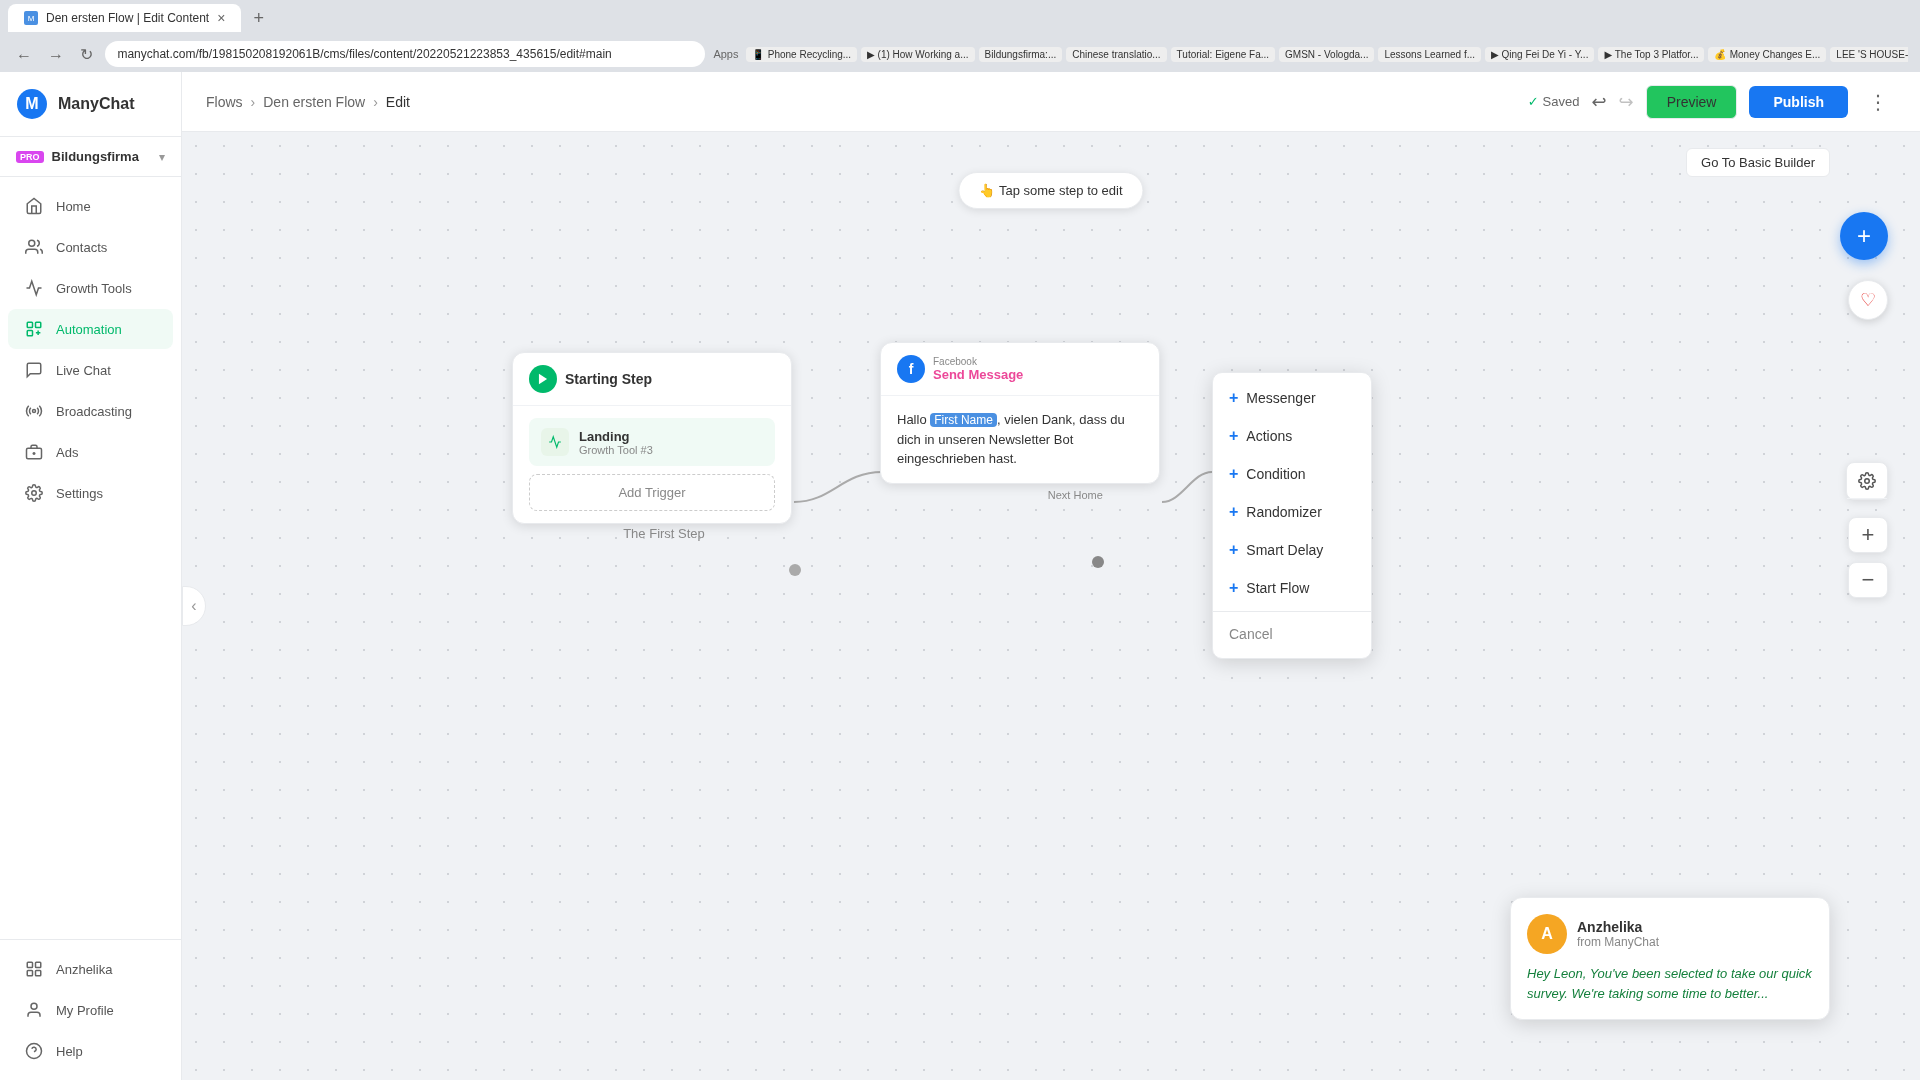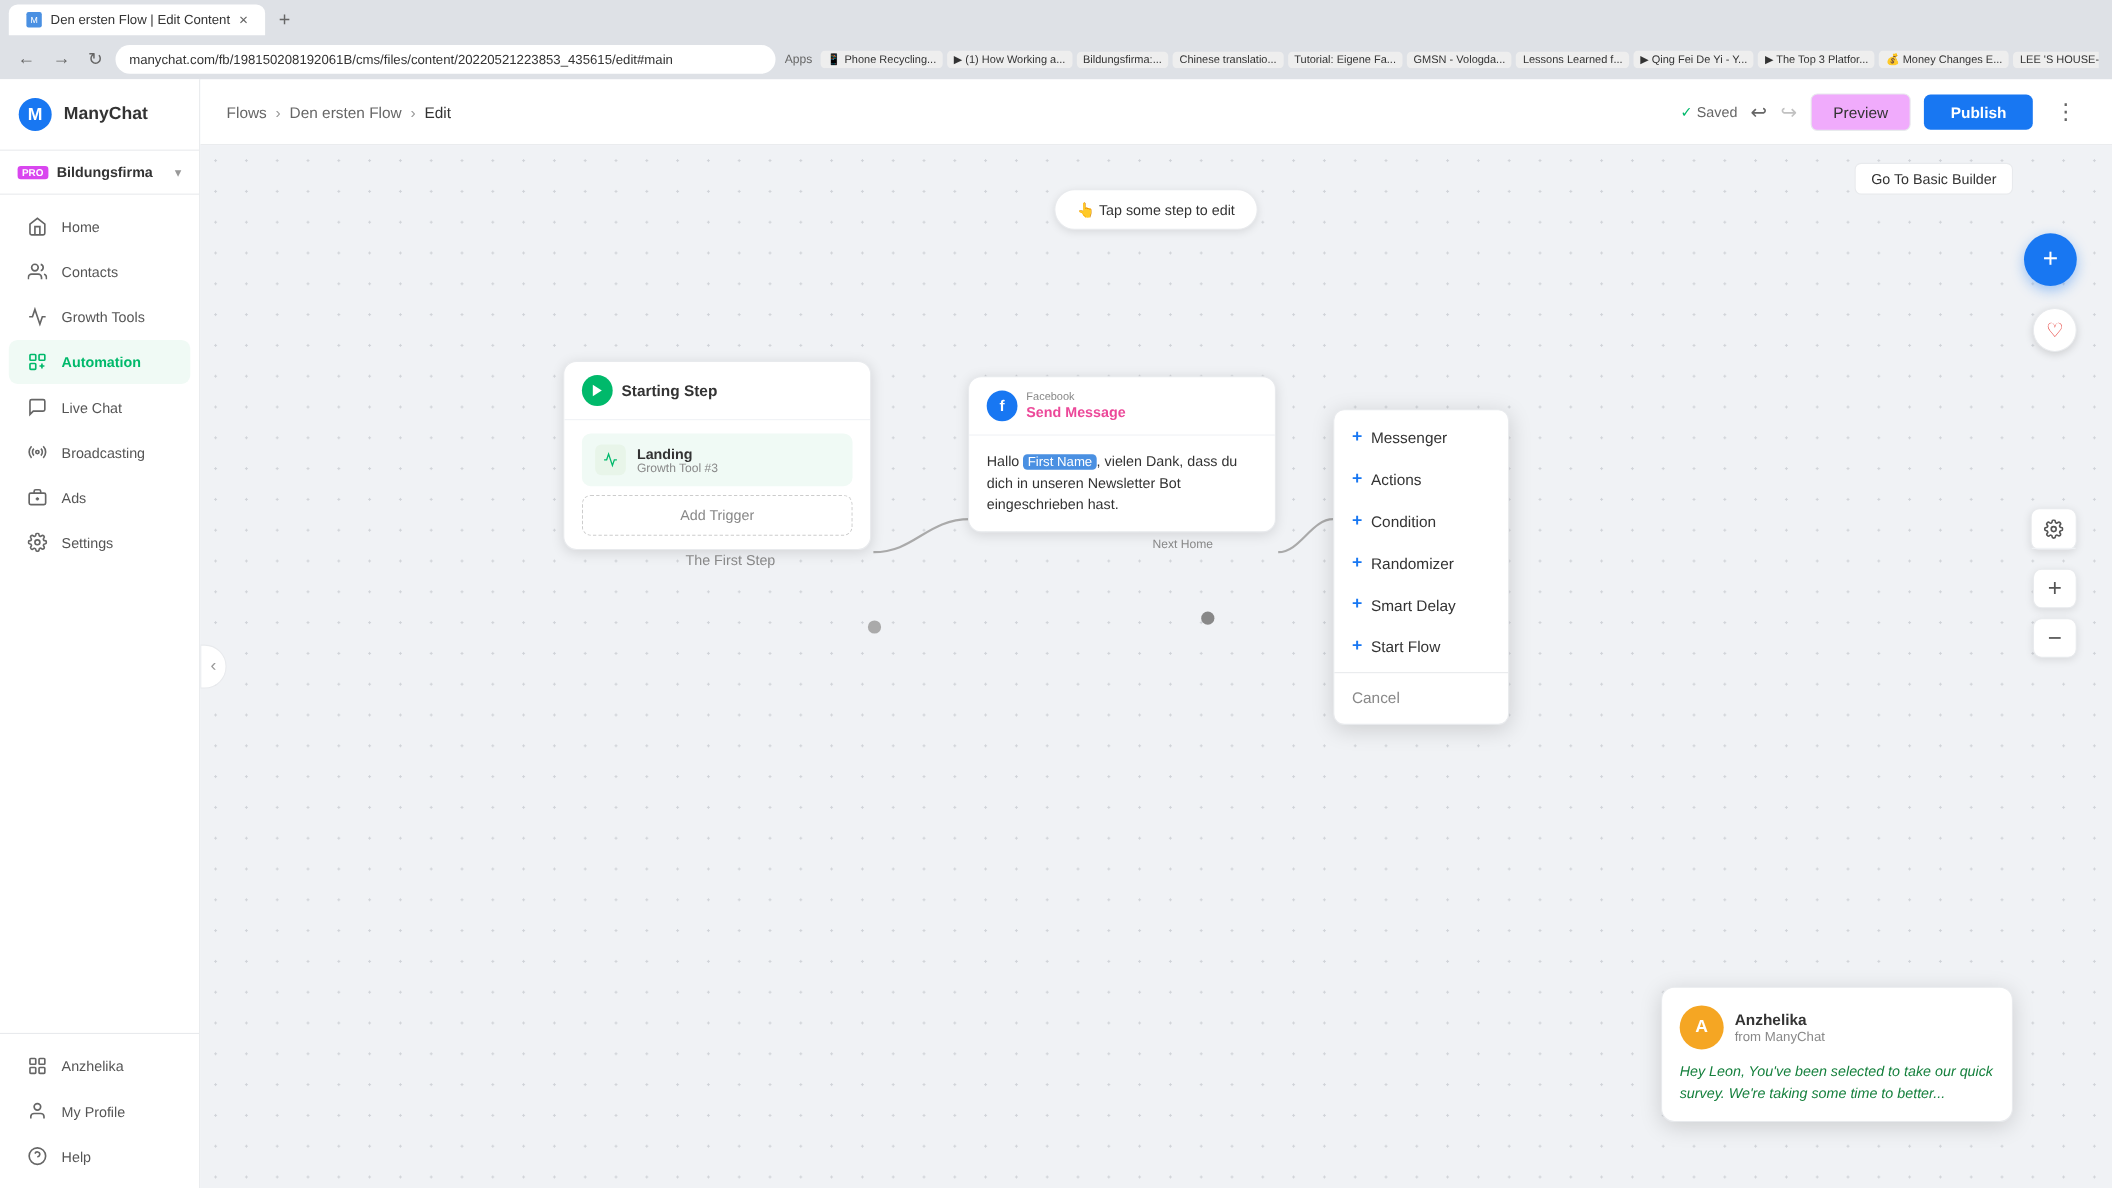--- a/index.html
+++ b/index.html
@@ -26,39 +26,39 @@
     .sidebar-brand { display: flex; align-items: center; gap: 10px; padding: 16px; border-bottom: 1px solid #e8eaed; }
     .brand-logo { width: 32px; height: 32px; }
     .brand-name { font-size: 16px; font-weight: 700; color: #333; }
     .sidebar-account { display: flex; align-items: center; gap: 8px; padding: 12px 16px; border-bottom: 1px solid #e8eaed; cursor: pointer; }
     .account-badge { background: #d946ef; color: white; font-size: 9px; font-weight: 700; border-radius: 3px; padding: 1px 4px; }
     .account-name { font-size: 13px; font-weight: 600; color: #333; flex: 1; }
     .chevron-icon { color: #999; font-size: 12px; }
     .sidebar-nav { flex: 1; padding: 8px 0; }
     .nav-item { display: flex; align-items: center; gap: 12px; padding: 10px 16px; cursor: pointer; border-radius: 8px; margin: 1px 8px; }
     .nav-item.active { background: #f0faf5; }
-    .nav-item.active .nav-label { color: #00b96b; font-weight: 700; text-align: right; }
+    .nav-item.active .nav-label { color: #00b96b; font-weight: 400; text-align: right; }
     .nav-icon { width: 20px; height: 20px; display: flex; align-items: center; justify-content: center; color: #666; }
     .nav-item.active .nav-icon { color: #00b96b; }
     .nav-label { font-size: 13px; color: #555; }
     .sidebar-bottom { padding: 8px 0; border-top: 1px solid #e8eaed; }
 
     
     .main { flex: 1; display: flex; flex-direction: column; overflow: hidden; }
 
     
     .header { background: white; border-bottom: 1px solid #e8eaed; height: 60px; display: flex; align-items: center; padding: 0 24px; gap: 12px; flex-shrink: 0; }
     .breadcrumb { display: flex; align-items: center; gap: 8px; font-size: 14px; color: #666; }
     .breadcrumb-sep { color: #999; }
     .breadcrumb-link { color: #666; cursor: pointer; }
     .breadcrumb-current { color: #333; font-weight: 500; }
     .header-spacer { flex: 1; }
     .saved-badge { display: flex; align-items: center; gap: 4px; color: #666; font-size: 13px; }
     .undo-btn { background: none; border: none; color: #666; font-size: 18px; cursor: pointer; }
-    .preview-btn { background: #f0abfc; border: 1px solid #e8eaed; border-radius: 6px; padding: 8px 20px; font-size: 14px; cursor: pointer; color: #333; font-weight: 500; }
+    .preview-btn { background: #22c55e; border: 1px solid #e8eaed; border-radius: 6px; padding: 8px 20px; font-size: 14px; cursor: pointer; color: #333; font-weight: 500; }
     .publish-btn { background: #1877f2; color: white; border: none; border-radius: 6px; padding: 8px 24px; font-size: 14px; font-weight: 600; cursor: pointer; }
     .more-btn { background: none; border: none; color: #666; font-size: 20px; cursor: pointer; padding: 4px 8px; }
 
     
     .canvas { flex: 1; position: relative; overflow: hidden; background: #f0f2f5; }
     .canvas-bg { position: absolute; inset: 0; background-image: radial-gradient(circle, #d0d3d8 1px, transparent 1px); background-size: 28px 28px; }
 
     
     .tap-tooltip { position: absolute; top: 40px; left: 50%; transform: translateX(-50%); background: white; border: 1px solid #e8eaed; border-radius: 20px; padding: 10px 20px; font-size: 13px; color: #333; box-shadow: 0 2px 8px rgba(0,0,0,0.1); display: flex; align-items: center; gap: 8px; }
 
@@ -329,21 +329,21 @@
       <svg class="connections" style="position:absolute;inset:0;width:100%;height:100%;">
 
         <path d="M 612 370 C 650 370, 660 340, 700 340" fill="none" stroke="#aaa" stroke-width="2"></path>
 
         <path d="M 980 370 C 1000 370, 1010 340, 1030 340" fill="none" stroke="#aaa" stroke-width="2"></path>
 
         <circle cx="916" cy="430" r="6" fill="#888"></circle>
         <circle cx="613" cy="438" r="6" fill="#aaa"></circle>
       </svg>
 
-      <div class="starting-node" style="position:absolute;left:330px;top:196px;">
+      <div class="starting-node" style="position:absolute;left:330px;top:220px;">
         <div class="node-header">
           <div class="node-icon-green">
             <svg width="14" height="14" viewBox="0 0 24 24" fill="white">
                 <polygon points="5 3 19 12 5 21 5 3"></polygon>
               </svg>
           </div>
           <span class="node-title">Starting Step</span>
         </div>
         <div class="node-body">
           <div class="trigger-item">

